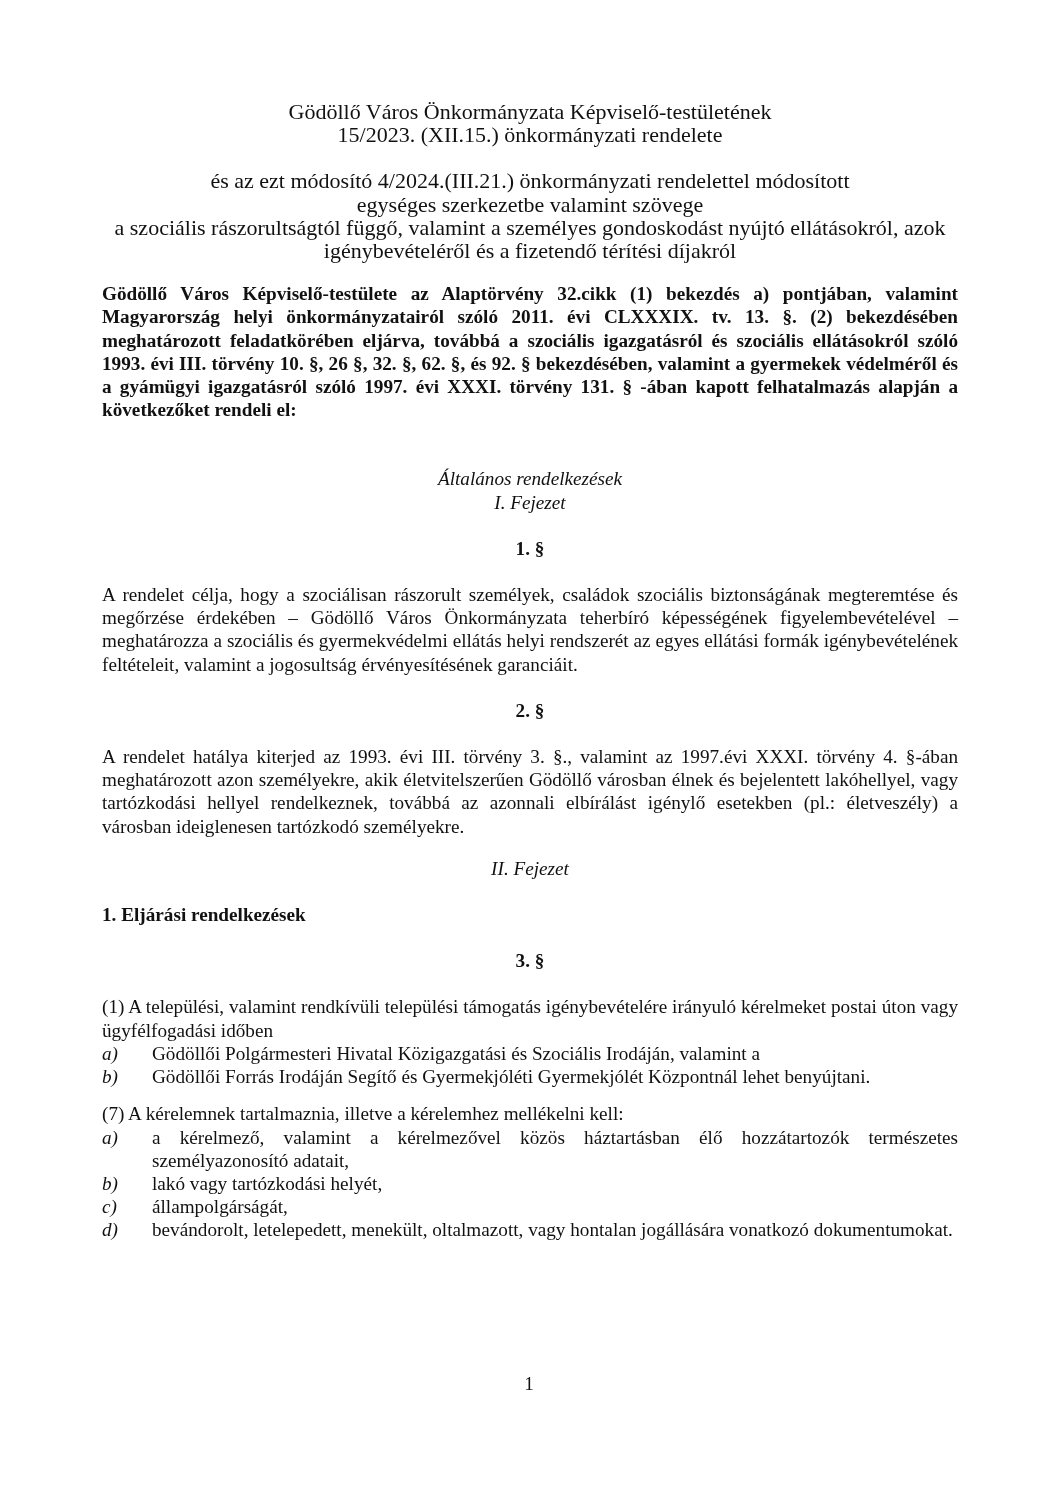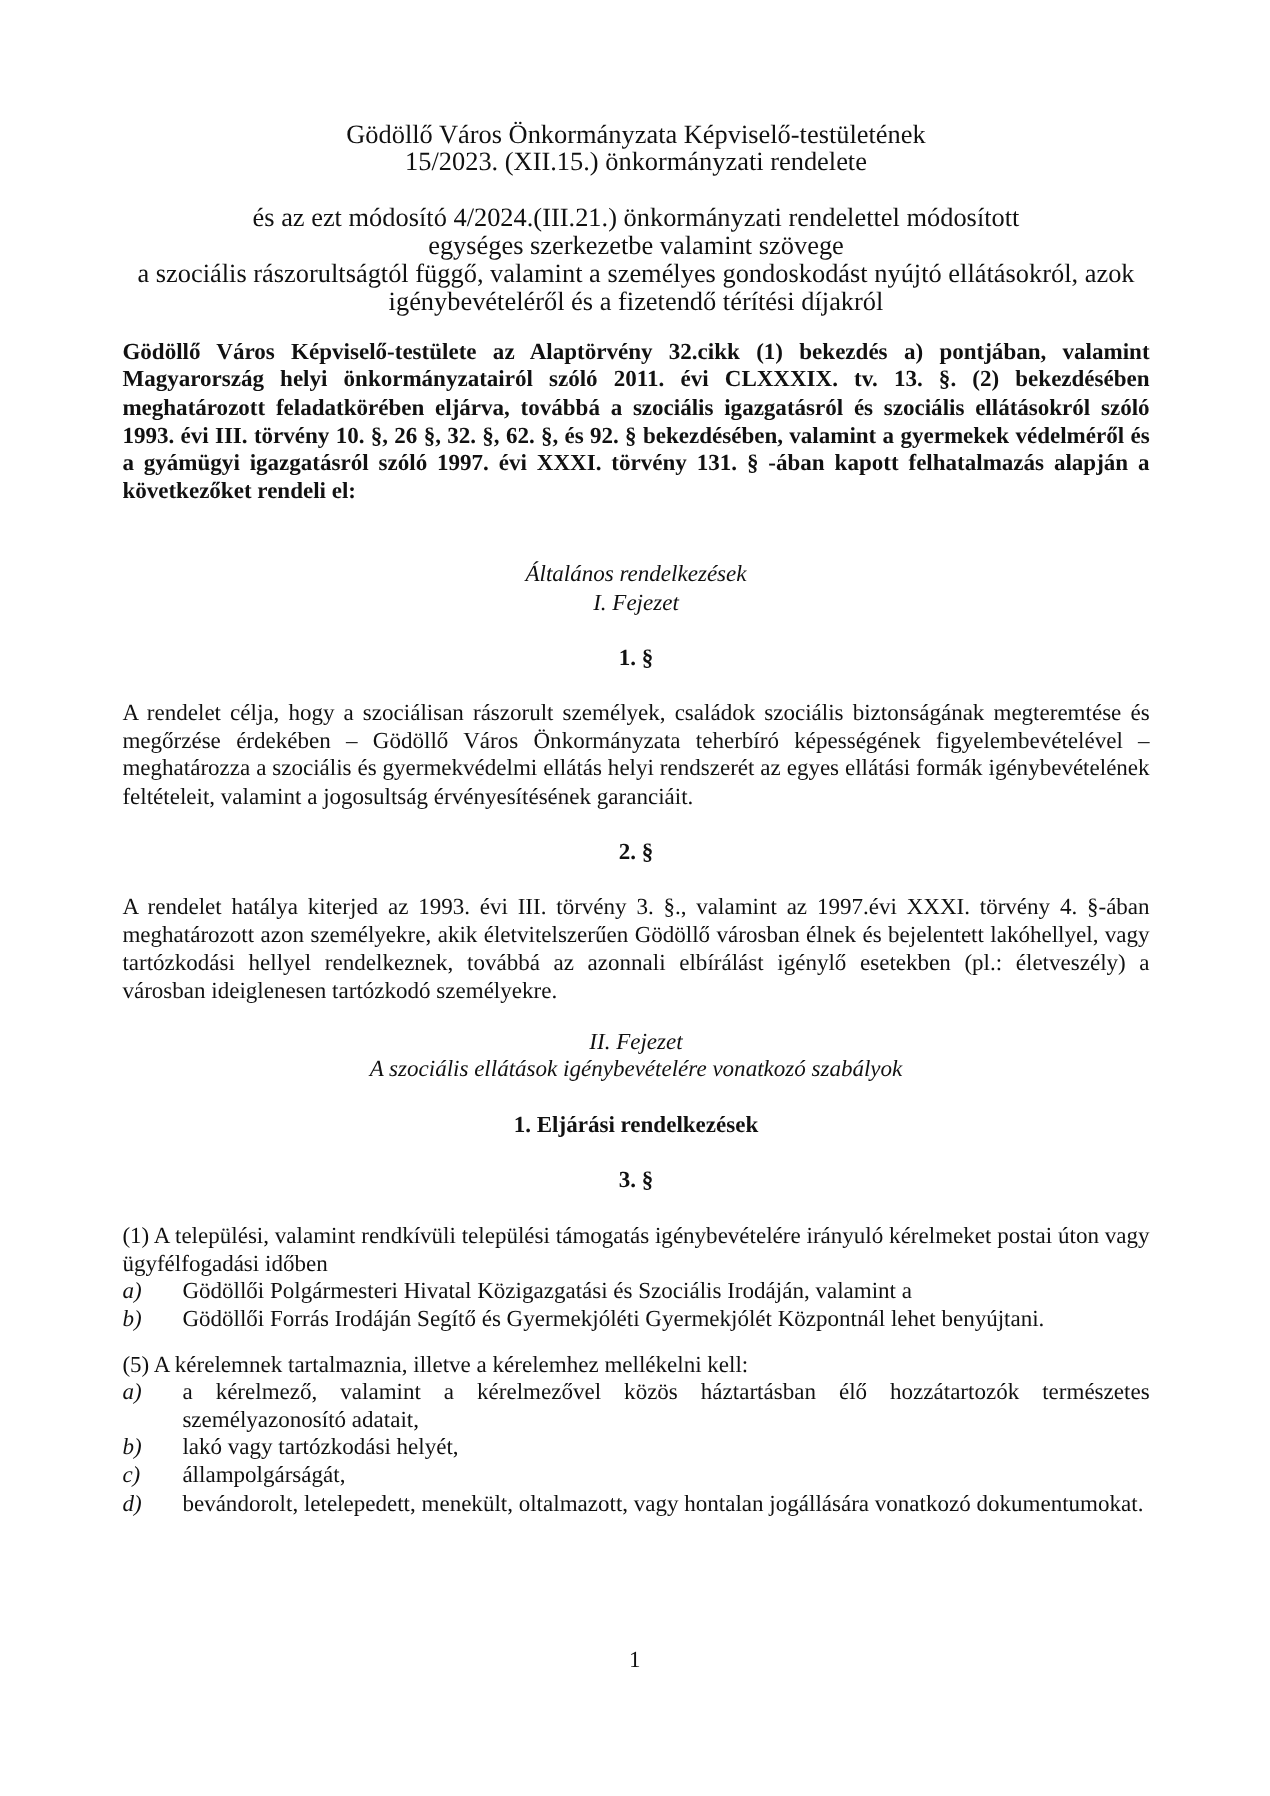--- a/index.html
+++ b/index.html
@@ -42,21 +42,21 @@
       font-style: italic;
       margin: 0;
     }
     .chapter p { margin: 0; }
     .section-mark {
       text-align: center;
       font-weight: bold;
       margin: 0;
     }
     .subtitle {
-      text-align: center;
+      text-align: left;
       font-weight: bold;
       margin: 0;
     }
     .list {
       margin: 0;
       padding: 0;
       list-style: none;
     }
     .list li {
       position: relative;
@@ -103,40 +103,39 @@
   </div>
 
   <p class="section-mark" style="margin-top:23px;">1. §</p>
   <p class="para" style="margin-top:23px;">A rendelet célja, hogy a szociálisan rászorult személyek, családok szociális biztonságának megteremtése és megőrzése érdekében – Gödöllő Város Önkormányzata teherbíró képességének figyelembevételével – meghatározza a szociális és gyermekvédelmi ellátás helyi rendszerét az egyes ellátási formák igénybevételének feltételeit, valamint a jogosultság érvényesítésének garanciáit.</p>
 
   <p class="section-mark" style="margin-top:23px;">2. §</p>
   <p class="para" style="margin-top:23px;">A rendelet hatálya kiterjed az 1993. évi III. törvény 3. §., valamint az 1997.évi XXXI. törvény 4. §-ában meghatározott azon személyekre, akik életvitelszerűen Gödöllő városban élnek és bejelentett lakóhellyel, vagy tartózkodási hellyel rendelkeznek, továbbá az azonnali elbírálást igénylő esetekben (pl.: életveszély) a városban ideiglenesen tartózkodó személyekre.</p>
 
   <div class="chapter" style="margin-top:19px;">
     <p>II. Fejezet</p>
-    <p>A szociális ellátások igénybevételére vonatkozó szabályok</p>
   </div>
 
   <p class="subtitle" style="margin-top:23px;">1. Eljárási rendelkezések</p>
 
   <p class="section-mark" style="margin-top:23px;">3. §</p>
 
   <p class="para" style="margin-top:23px;">(1) A települési, valamint rendkívüli települési támogatás igénybevételére irányuló kérelmeket postai úton vagy ügyfélfogadási időben</p>
   <ul class="list">
     <li>
       <span class="lbl">a)</span>
       <span>Gödöllői Polgármesteri Hivatal Közigazgatási és Szociális Irodáján, valamint a</span>
     </li>
     <li>
       <span class="lbl">b)</span>
       <span>Gödöllői Forrás Irodáján Segítő és Gyermekjóléti Gyermekjólét Központnál lehet benyújtani.</span>
     </li>
   </ul>
 
-  <p class="para" style="margin-top:14px;">(5) A kérelemnek tartalmaznia, illetve a kérelemhez mellékelni kell:</p>
+  <p class="para" style="margin-top:14px;">(7) A kérelemnek tartalmaznia, illetve a kérelemhez mellékelni kell:</p>
   <ul class="list">
     <li>
       <span class="lbl">a)</span>
       <span>a kérelmező, valamint a kérelmezővel közös háztartásban élő hozzátartozók természetes személyazonosító adatait,</span>
     </li>
     <li>
       <span class="lbl">b)</span>
       <span>lakó vagy tartózkodási helyét,</span>
     </li>
     <li>

